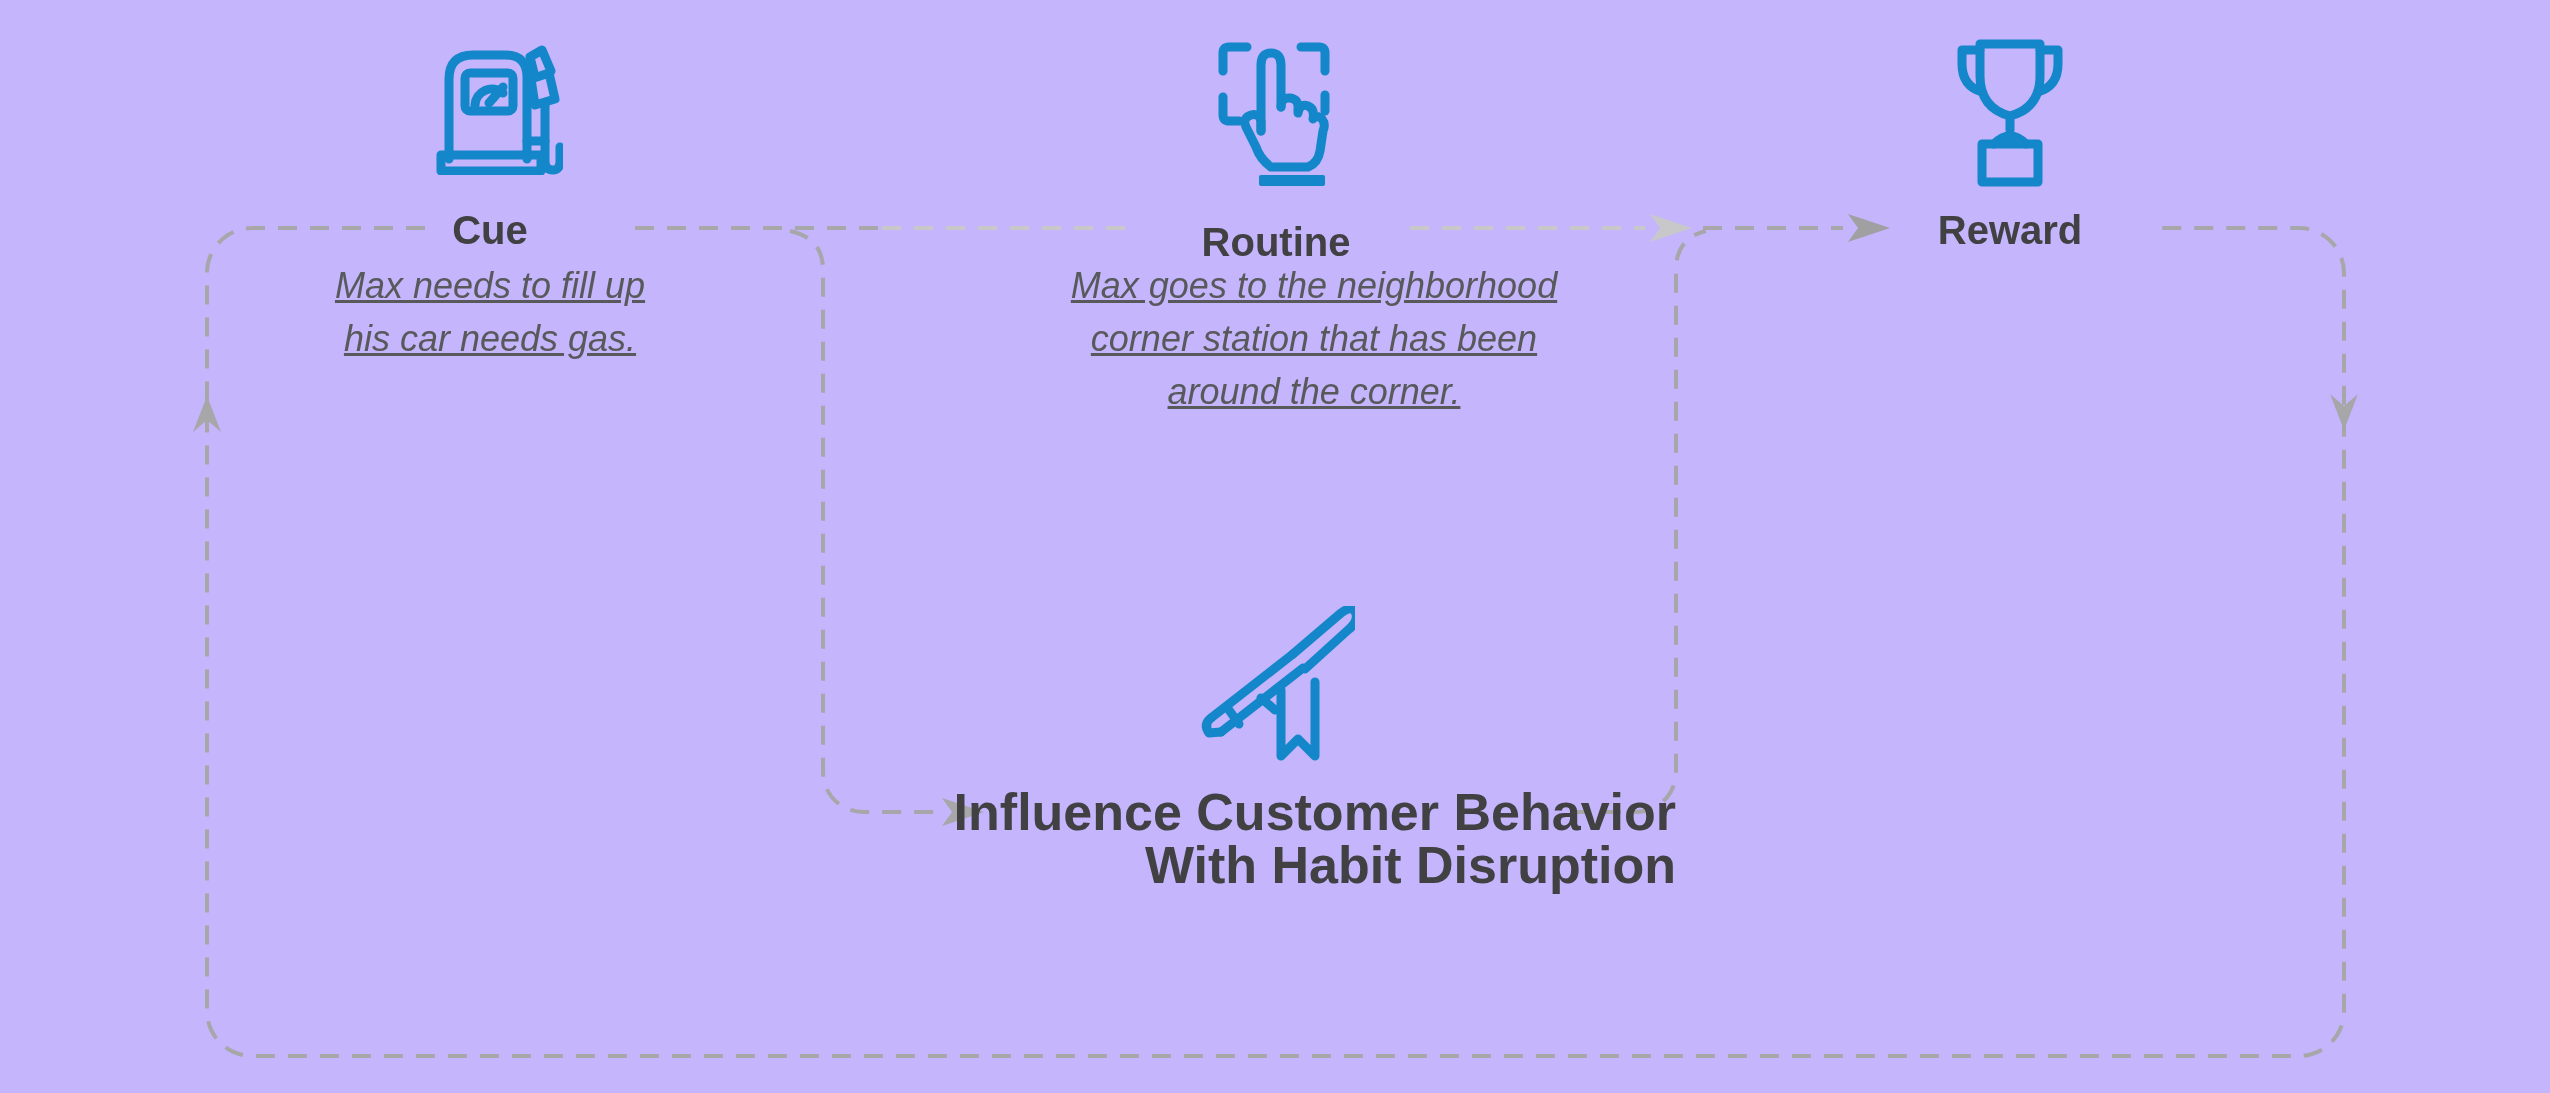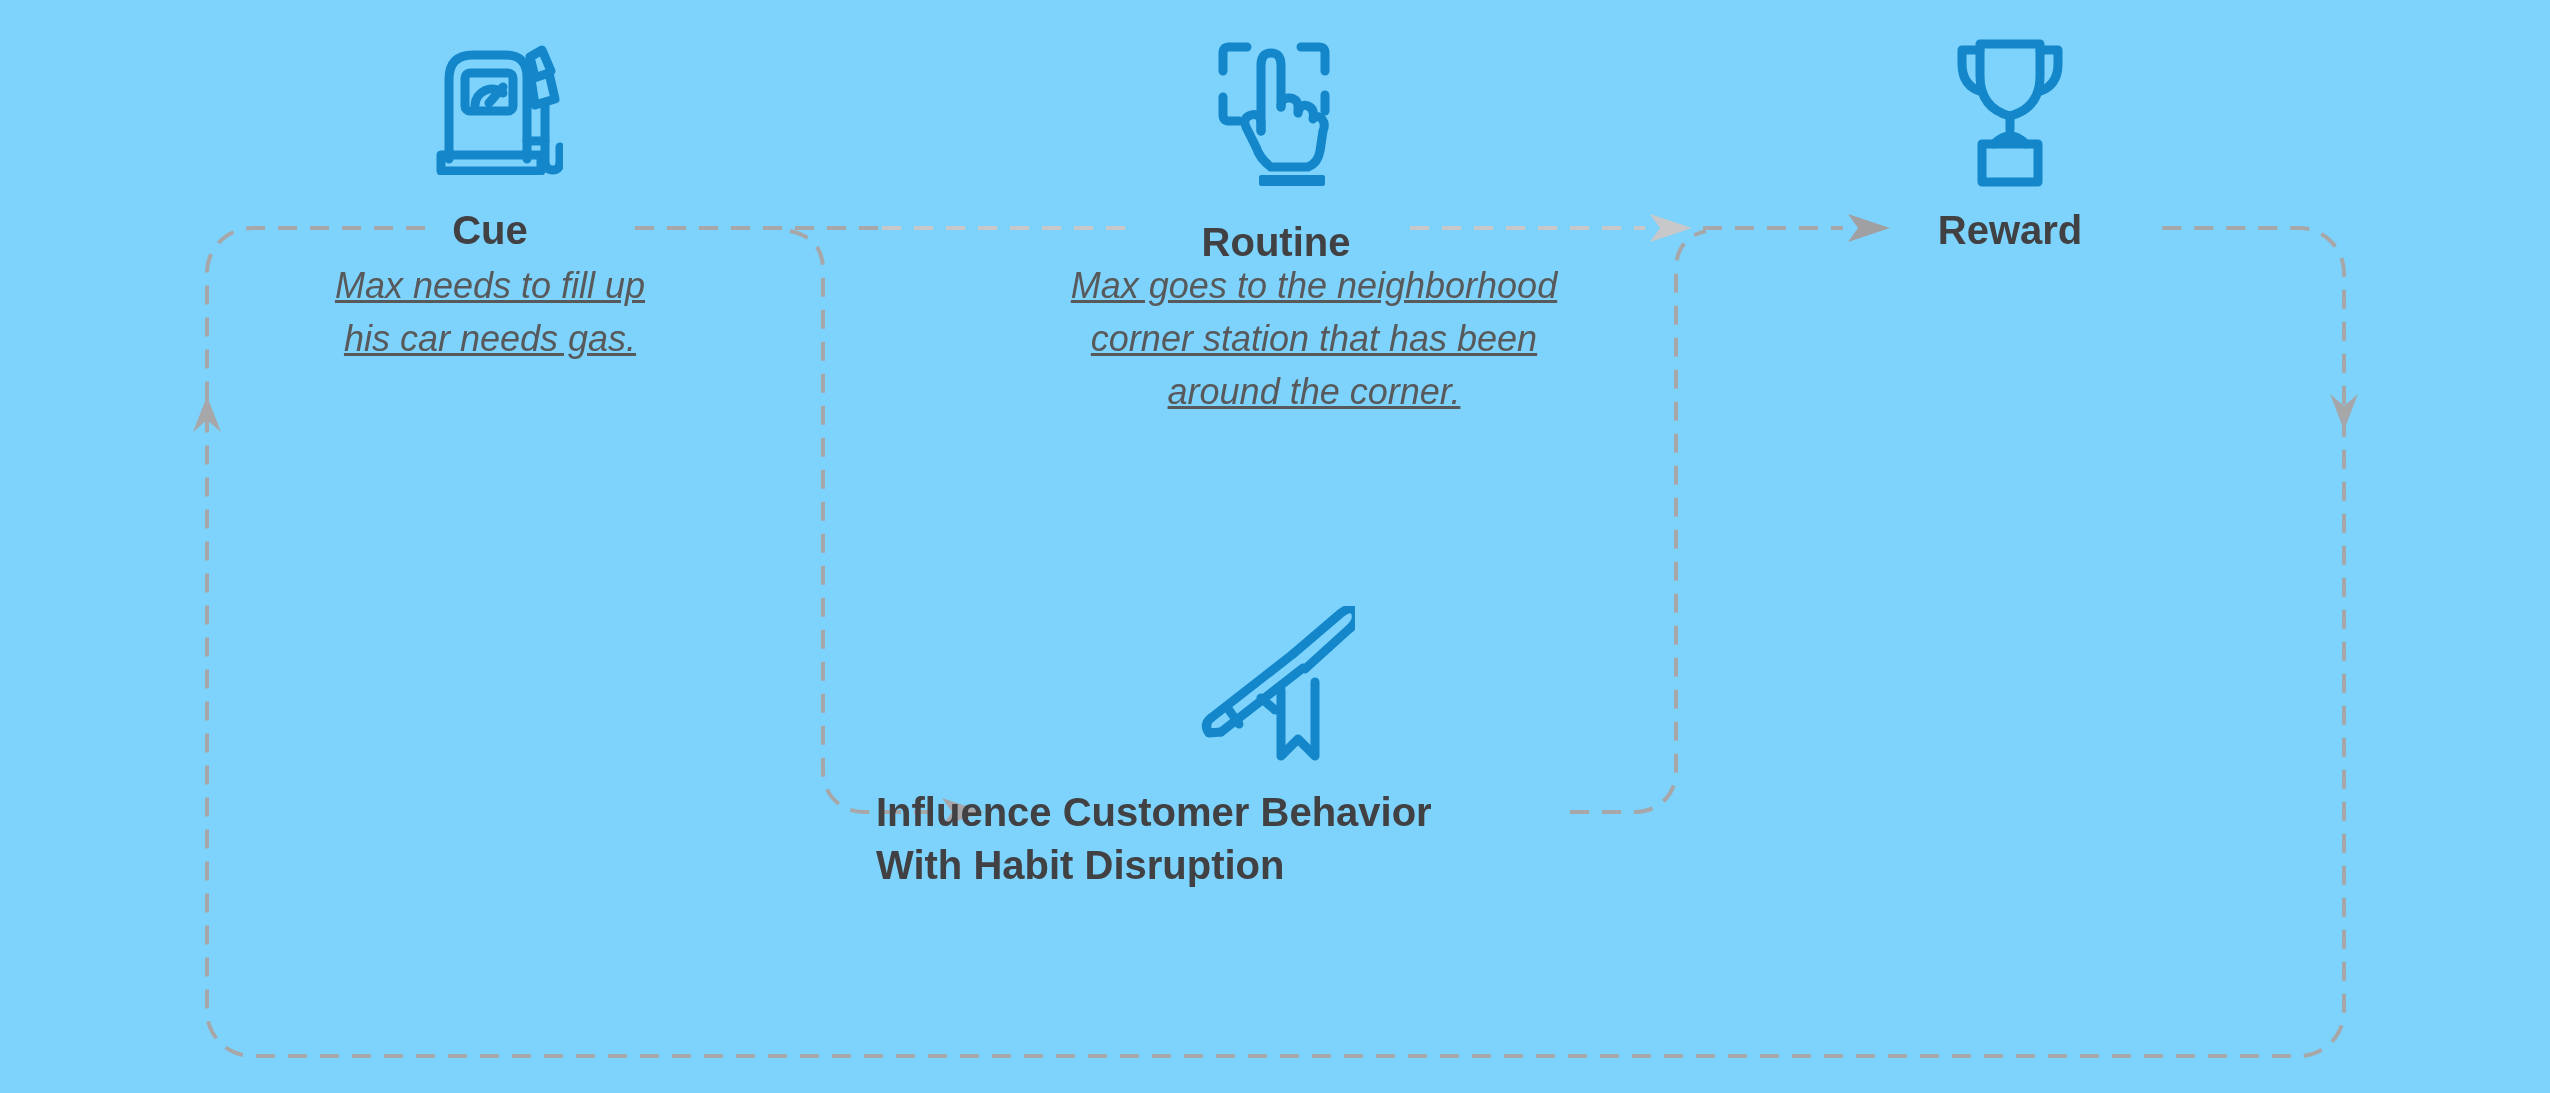--- a/index.html
+++ b/index.html
@@ -1,26 +1,26 @@
 <!DOCTYPE html>
 <html><head>
 <meta charset="utf-8">
 <style>
   html,body{margin:0;padding:0;background:#ffffff;}
   body{width:2550px;height:1093px;overflow:hidden;
        font-family:"Liberation Sans", sans-serif;}
-  .canvas{position:relative;width:2550px;height:1093px;background:#7dd3fc;}
+  .canvas{position:relative;width:2550px;height:1093px;background:#c4b5fd;}
   svg.lines{position:absolute;left:0;top:0;}
   svg.icon{position:absolute;}
   .node-title{position:absolute;text-align:center;font-weight:700;
               font-size:40px;line-height:46px;color:#414042;}
   .node-desc{position:absolute;text-align:center;font-style:italic;
              font-size:36px;line-height:53px;color:#58595b;text-decoration:underline;}
-  .disrupt-title{position:absolute;text-align:left;font-weight:700;
-                 font-size:40px;line-height:53px;color:#414042;}
+  .disrupt-title{position:absolute;text-align:right;font-weight:700;
+                 font-size:52px;line-height:53px;color:#414042;}
   .disrupt-desc{position:absolute;text-align:center;font-style:italic;
                 font-size:35px;line-height:53px;color:#58595b;}
   .dash{fill:none;stroke-width:4;stroke-dasharray:19 13;stroke-linecap:butt;}
   .dash.med{stroke:#a7a7a9;}
   .dash.light{stroke:#c8c8ca;}
   .ic{fill:none;stroke:#1486ca;stroke-width:9;stroke-linecap:round;stroke-linejoin:round;}
 </style>
 </head>
 <body>
 

